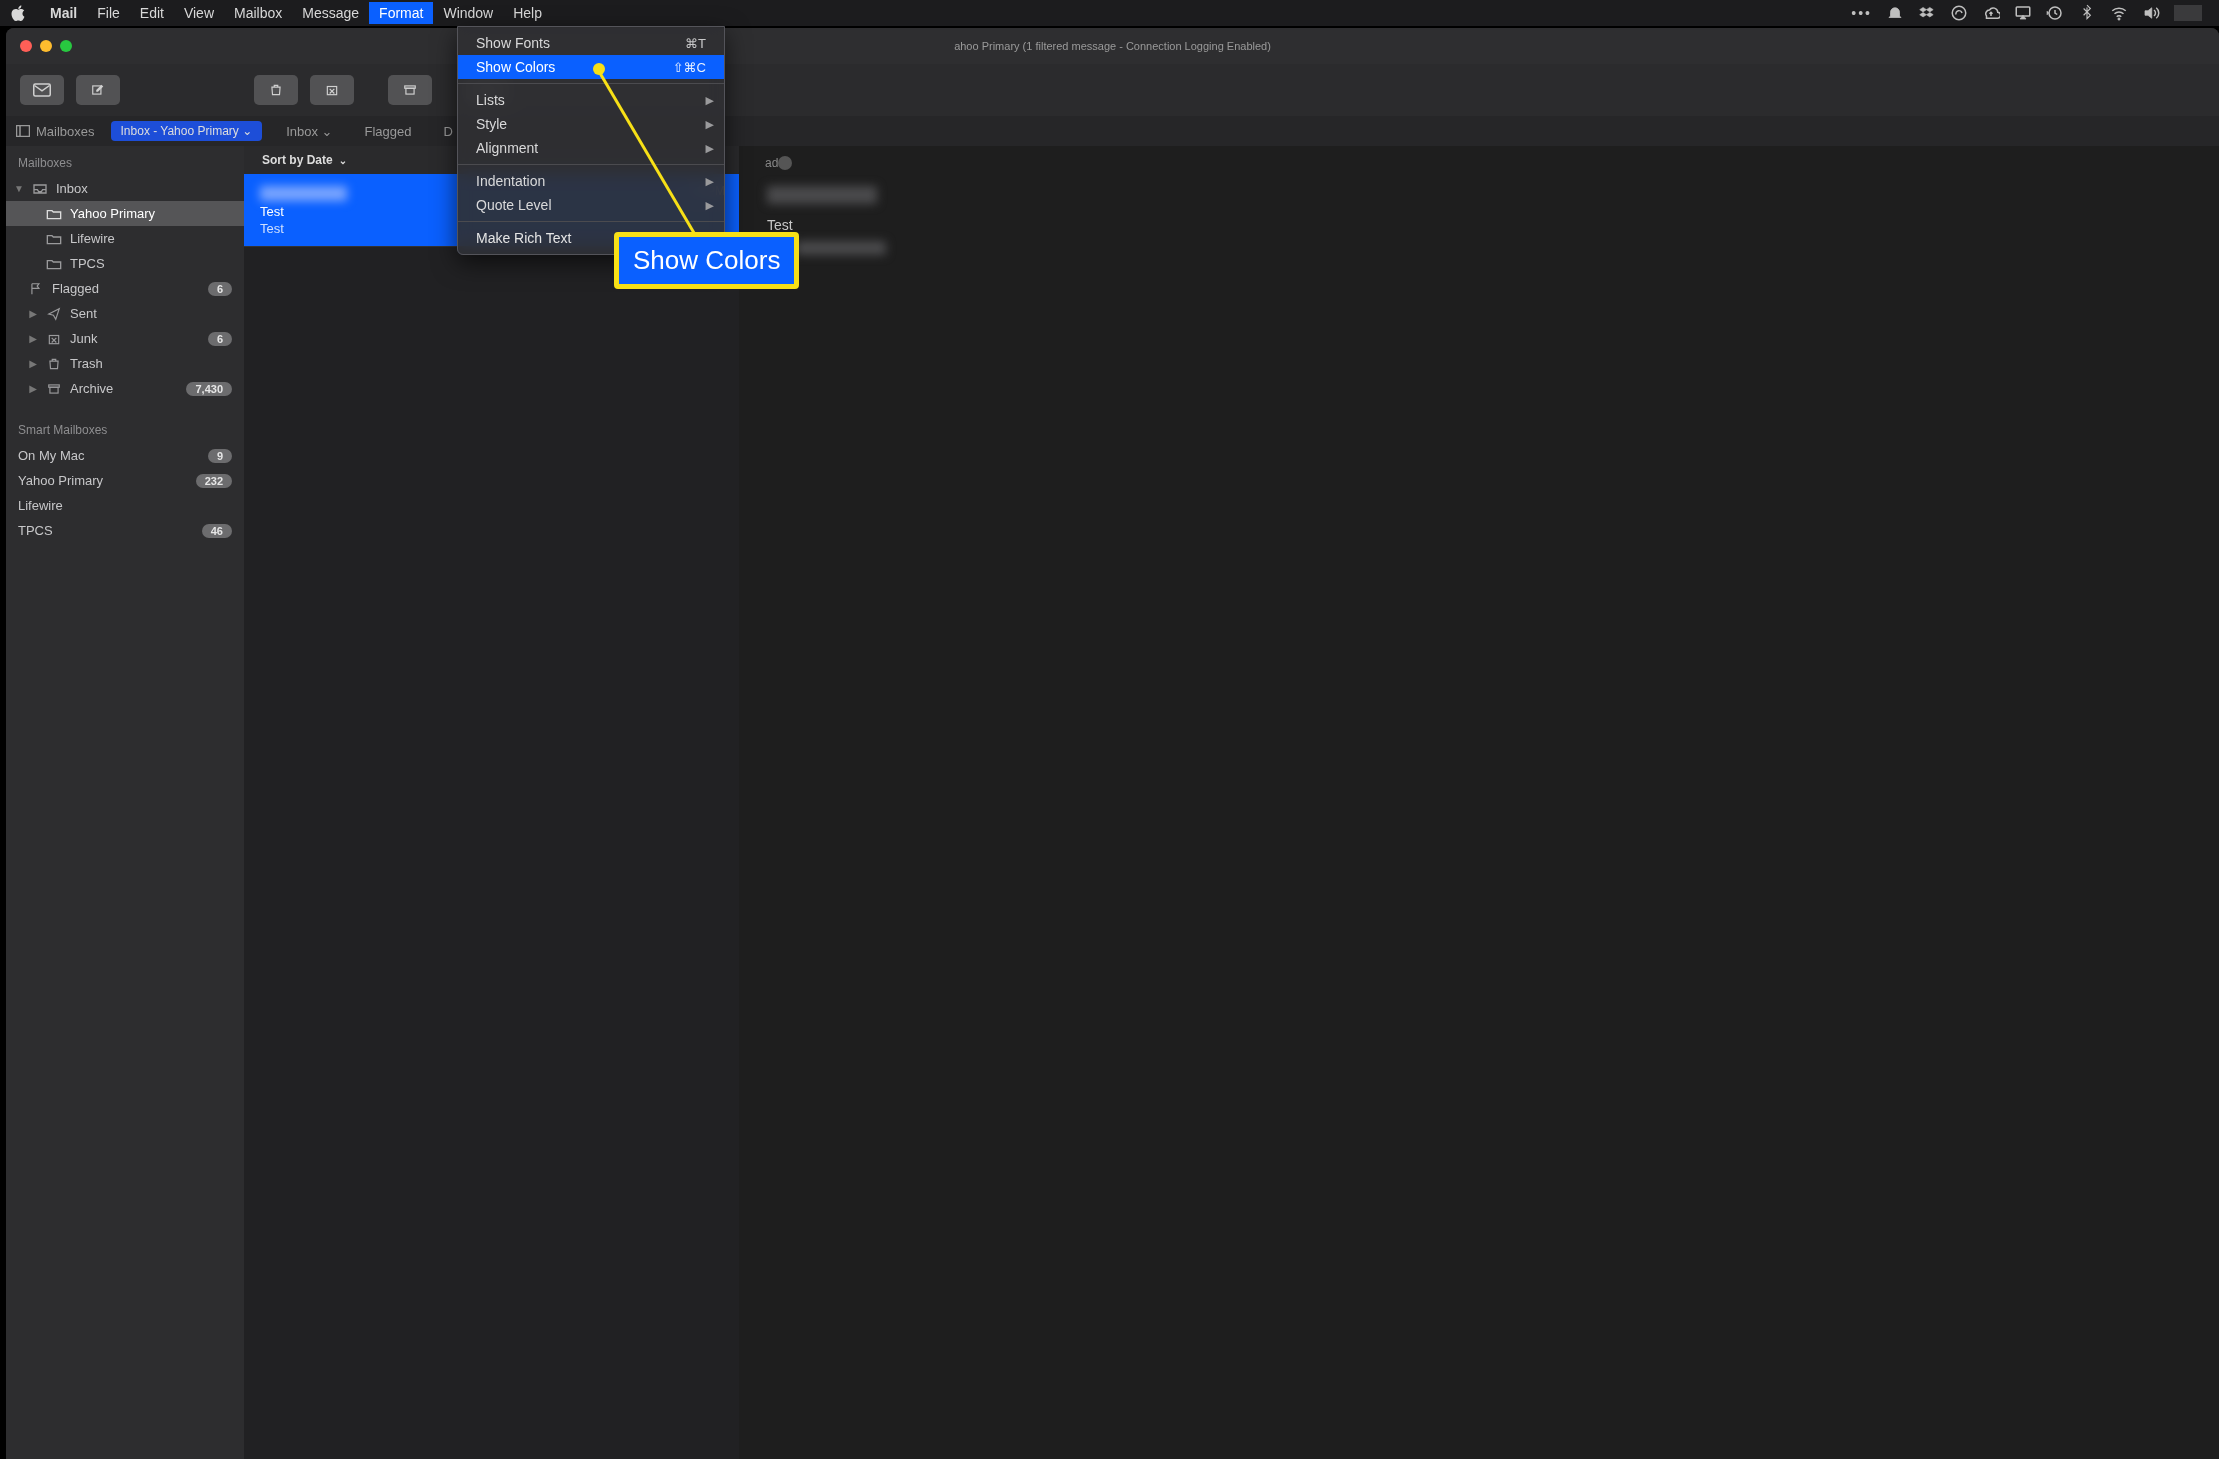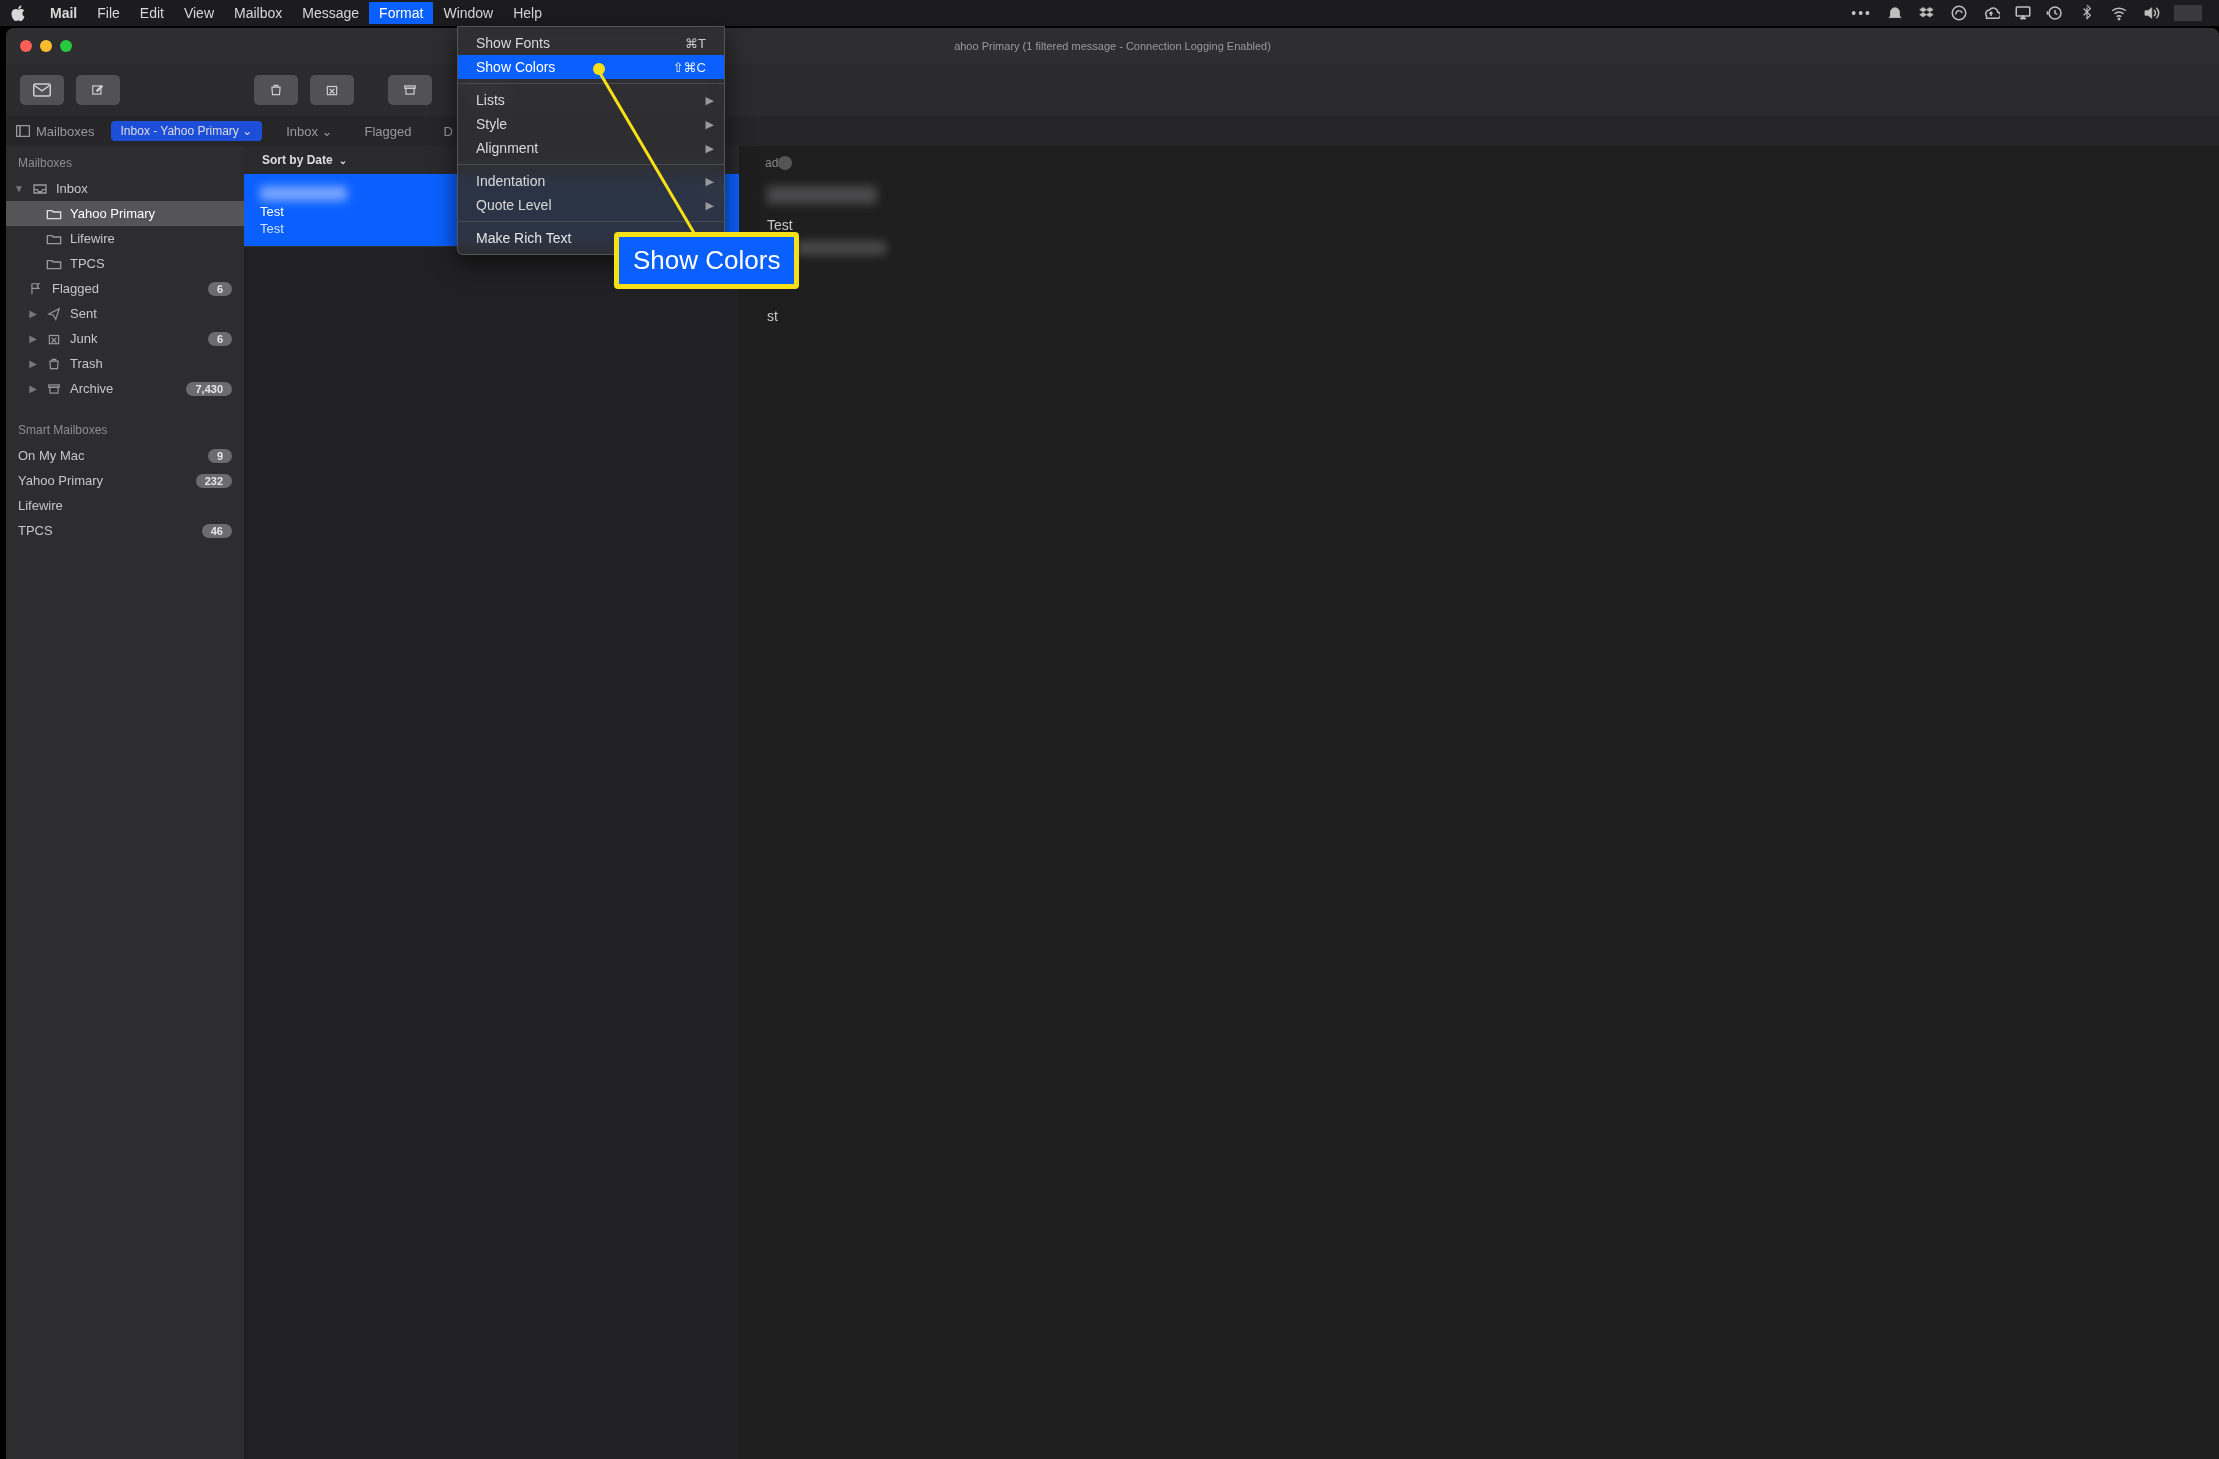--- a/index.html
+++ b/index.html
@@ -311,21 +311,20 @@
       <div class="unread">
         <span>ad</span>
         <span class="dot"></span>
       </div>
       <div class="from2"><span class="blurred dk" style="display:inline-block;width:110px;height:18px;"></span></div>
       <div class="sub2">Test</div>
       <div class="to2">
         <span>To:</span>
         <span class="blurred dk" style="display:inline-block;width:90px;height:14px;margin-left:6px;"></span>
       </div>
-      <div class="body">st</div>
     </div>
 
   </div>
 </div>
 
 <div class="dropdown">
   <div class="mrow">
       <span>Show Fonts</span>
       <span class="short">⌘T</span>
     </div>

